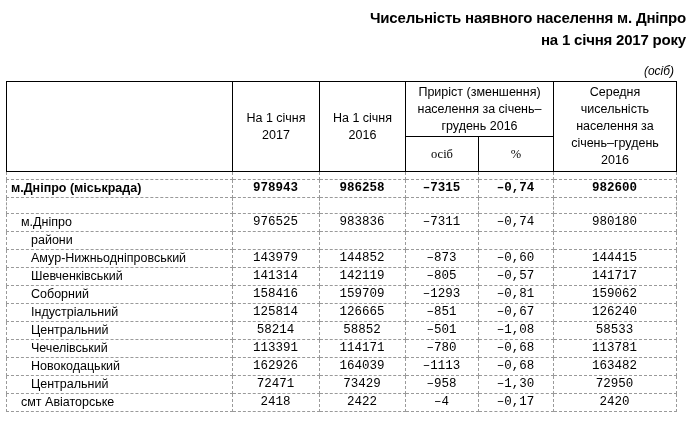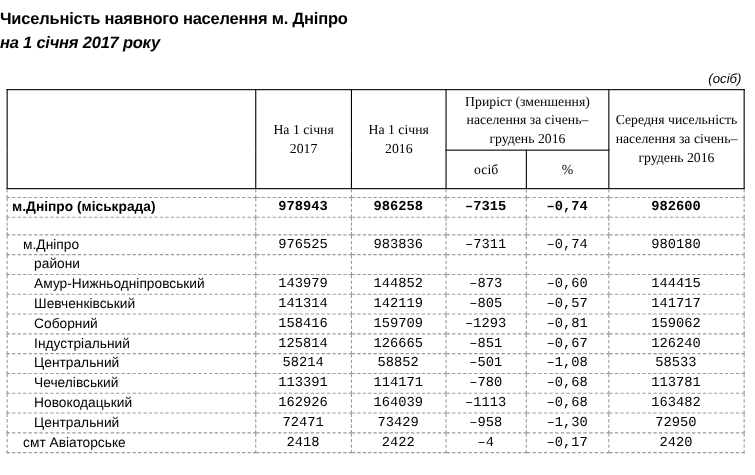--- a/index.html
+++ b/index.html
@@ -1,29 +1,29 @@
 <!DOCTYPE html>
 <html><head>
 <meta charset="utf-8">
 <style>
   html, body { margin: 0; padding: 0; background: #ffffff; }
   body { width: 686px; height: 432px; position: relative; overflow: hidden;
          font-family: "Liberation Sans", "DejaVu Sans", sans-serif; color: #000; }
-  .title { position: absolute; left: 0; width: 686px; text-align: left;
+  .title { position: absolute; left: 0; width: 686px; text-align: right;
            font-weight: bold; font-size: 15px; letter-spacing: -0.2px; }
   .title.l1 { top: 9px; }
-  .title.l2 { top: 31px; font-style: italic; }
+  .title.l2 { top: 31px; }
   .units { position: absolute; right: 12px; top: 64px; font-size: 12px; font-style: italic; }
   table { position: absolute; left: 6px; top: 81px; border-collapse: collapse;
           table-layout: fixed; font-size: 12.5px; }
   col.c1 { width: 226px; } col.c2 { width: 87px; } col.c3 { width: 86px; }
   col.c4 { width: 73px; } col.c5 { width: 75px; } col.c6 { width: 123px; }
   thead th { border: 1.5px solid #000; font-weight: normal; text-align: center;
              vertical-align: middle; line-height: 17px; padding: 0 2px; }
-  thead tr.h1 th { height: 54px; font-family: Liberation Serif, serif; }
+  thead tr.h1 th { height: 54px; }
   thead tr.h2 th { height: 34px; font-family: Liberation Serif, serif; }
   thead th.sub { }
   tbody td { border-left: 1px dashed #9a9a9a; border-right: 1px dashed #9a9a9a;
              border-bottom: 1px dashed #9a9a9a; height: 17px; padding: 0 4px;
              line-height: 17px; white-space: nowrap; }
   tbody td.num { text-align: center; padding-right: 5px; font-family: Liberation Mono, monospace; }
   tbody tr.spacer td { height: 7px; line-height: 7px; }
   tbody tr.spacer2 td { height: 15px; }
   tbody tr.bold td { font-weight: bold; }
   .ind1 { padding-left: 14px !important; }

